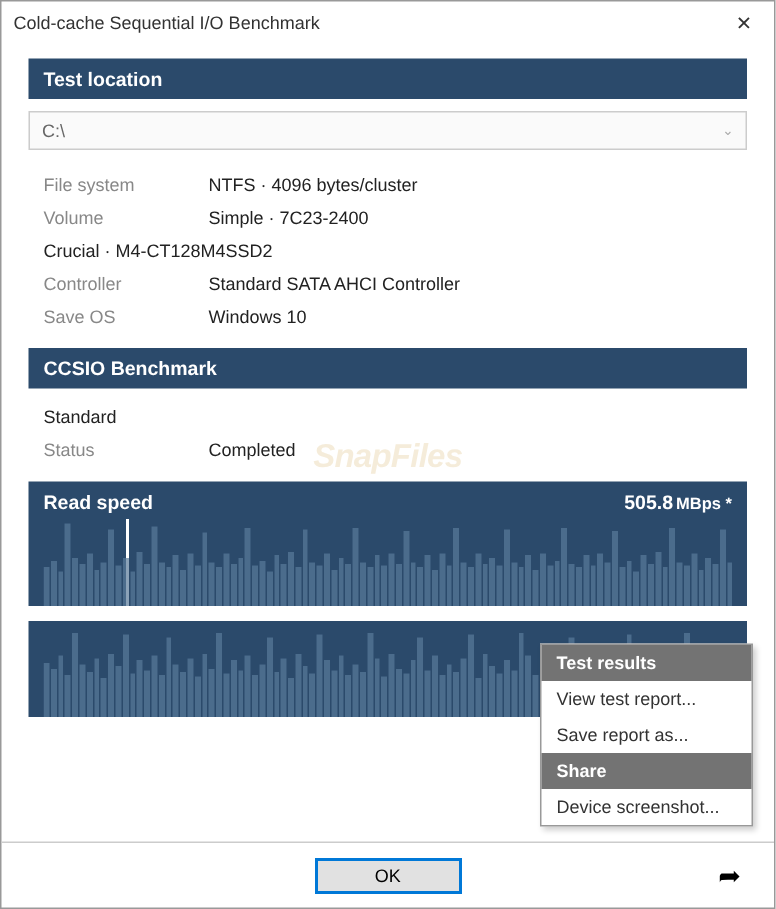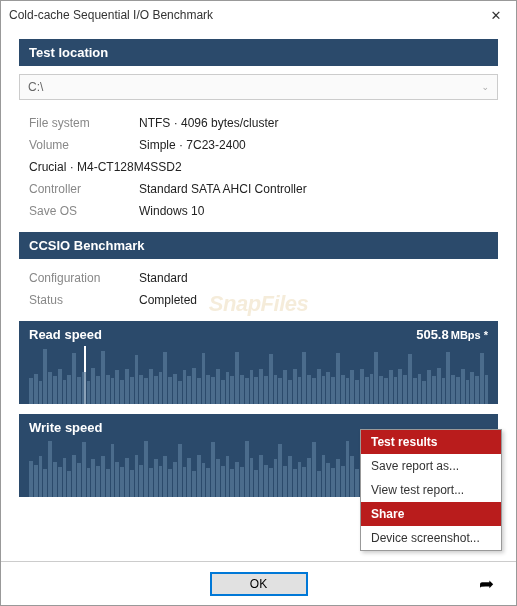--- a/index.html
+++ b/index.html
@@ -18,21 +18,21 @@
     .chart-section { background: #2b4a6b; padding: 6px 10px 0 10px; margin-bottom: 10px; }
     .chart-header { display: flex; justify-content: space-between; color: #fff; font-size: 13px; font-weight: 600; align-items: baseline; padding-bottom: 4px; }
     .chart-value { font-size: 13px; }
     .chart-value .unit { font-size: 11px; margin-left: 2px; }
     .chart-body { height: 58px; position: relative; overflow: hidden; }
     .bars { display: flex; align-items: flex-end; height: 100%; gap: 1px; }
     .bar { flex: 1; background: #5a7a9a; opacity: 0.7; }
     .cursor-line { position: absolute; width: 2px; height: 100%; background: #fff; top: 0; left: 12%; }
     .watermark { position: absolute; left: 50%; transform: translateX(-50%); top: 290px; color: rgba(200,150,50,0.18); font-size: 22px; font-weight: bold; font-style: italic; pointer-events: none; letter-spacing: -0.5px; }
     .context-menu { position: absolute; right: 14px; top: 428px; width: 142px; background: #fff; border: 1px solid #999; box-shadow: 2px 2px 4px rgba(0,0,0,0.2); z-index: 10; font-size: 12px; }
-    .menu-header { background: #b91c1c; color: #fff; padding: 5px 10px; font-weight: 600; }
+    .menu-header { background: #737373; color: #fff; padding: 5px 10px; font-weight: 600; }
     .menu-item { padding: 5px 10px; color: #333; cursor: pointer; }
     .footer { position: absolute; bottom: 0; left: 0; right: 0; border-top: 1px solid #ccc; height: 44px; display: flex; align-items: center; justify-content: center; }
     .ok-btn { width: 98px; height: 24px; background: #e1e1e1; border: 2px solid #0078d7; font-size: 12px; cursor: pointer; }
     .share-btn { position: absolute; right: 22px; bottom: 10px; font-size: 18px; cursor: pointer; }
   </style>
 </head>
 <body>
 
 <div class="titlebar">
   <span class="titlebar-text">Cold-cache Sequential I/O Benchmark</span>
@@ -63,21 +63,20 @@
       </div>
       <div class="info-row">
         <div class="info-label">Save OS</div>
         <div class="info-value">Windows 10</div>
       </div>
     </div>
 
   <div class="section-header">CCSIO Benchmark</div>
   <div class="info-block" id="bench-info">
       <div class="info-row">
-        <div class="info-label">Configuration</div>
         <div class="info-value">Standard</div>
       </div>
       <div class="info-row">
         <div class="info-label">Status</div>
         <div class="info-value">Completed</div>
       </div>
     </div>
 
   <div class="chart-section">
     <div class="chart-header">
@@ -183,23 +182,20 @@
           <div class="bar" style="height: 42%;"></div>
           <div class="bar" style="height: 55%;"></div>
           <div class="bar" style="height: 48%;"></div>
           <div class="bar" style="height: 88%;"></div>
           <div class="bar" style="height: 50%;"></div>
         </div>
       </div>
   </div>
 
   <div class="chart-section">
-    <div class="chart-header">
-      <span>Write speed</span>
-    </div>
     <div class="chart-body" id="write-bars">
         <div class="bars">
           <div class="bar" style="height: 62%;"></div>
           <div class="bar" style="height: 55%;"></div>
           <div class="bar" style="height: 70%;"></div>
           <div class="bar" style="height: 48%;"></div>
           <div class="bar" style="height: 96%;"></div>
           <div class="bar" style="height: 60%;"></div>
           <div class="bar" style="height: 52%;"></div>
           <div class="bar" style="height: 68%;"></div>
@@ -293,22 +289,22 @@
           <div class="bar" style="height: 52%;"></div>
         </div>
       </div>
   </div>
 </div>
 
 <div class="watermark">SnapFiles</div>
 
 <div class="context-menu">
   <div class="menu-header">Test results</div>
+  <div class="menu-item">View test report...</div>
   <div class="menu-item">Save report as...</div>
-  <div class="menu-item">View test report...</div>
   <div class="menu-header">Share</div>
   <div class="menu-item">Device screenshot...</div>
 </div>
 
 <div class="footer">
   <button class="ok-btn">OK</button>
   <span class="share-btn">➦</span>
 </div>
 
 </body></html>

